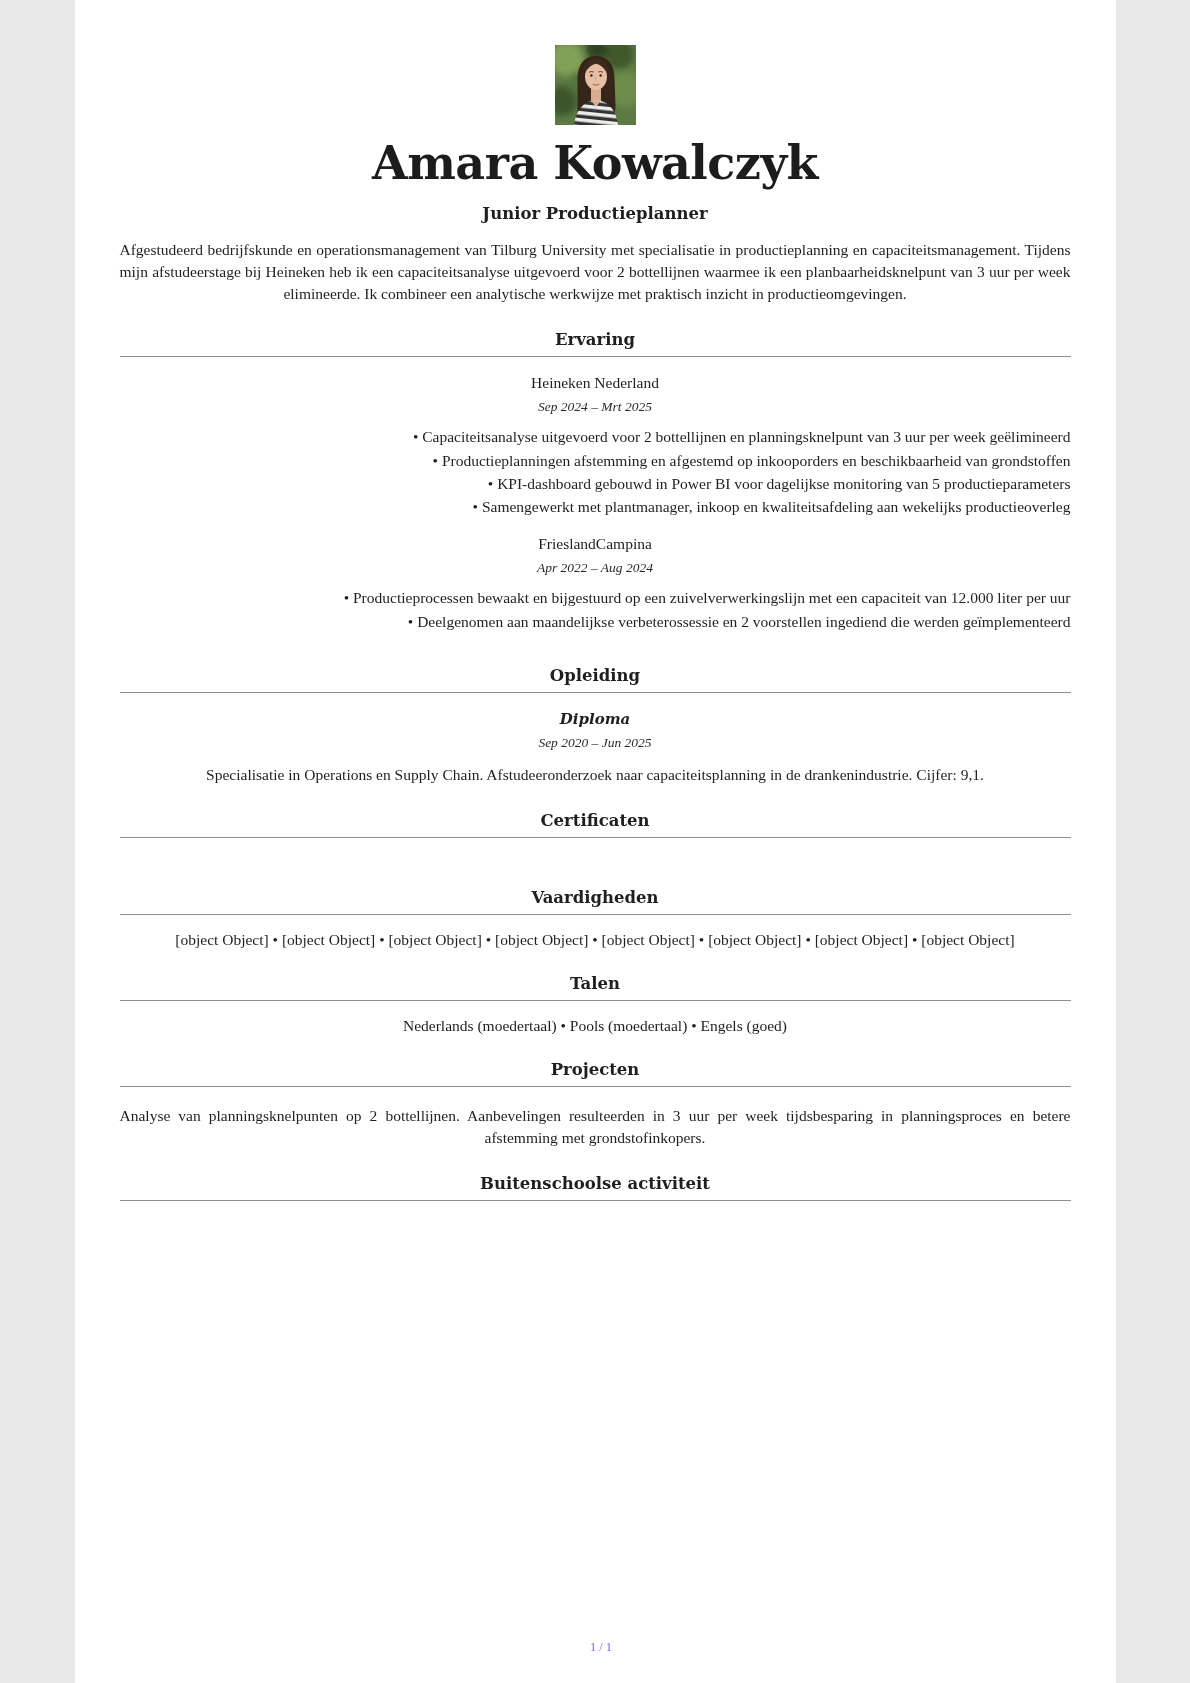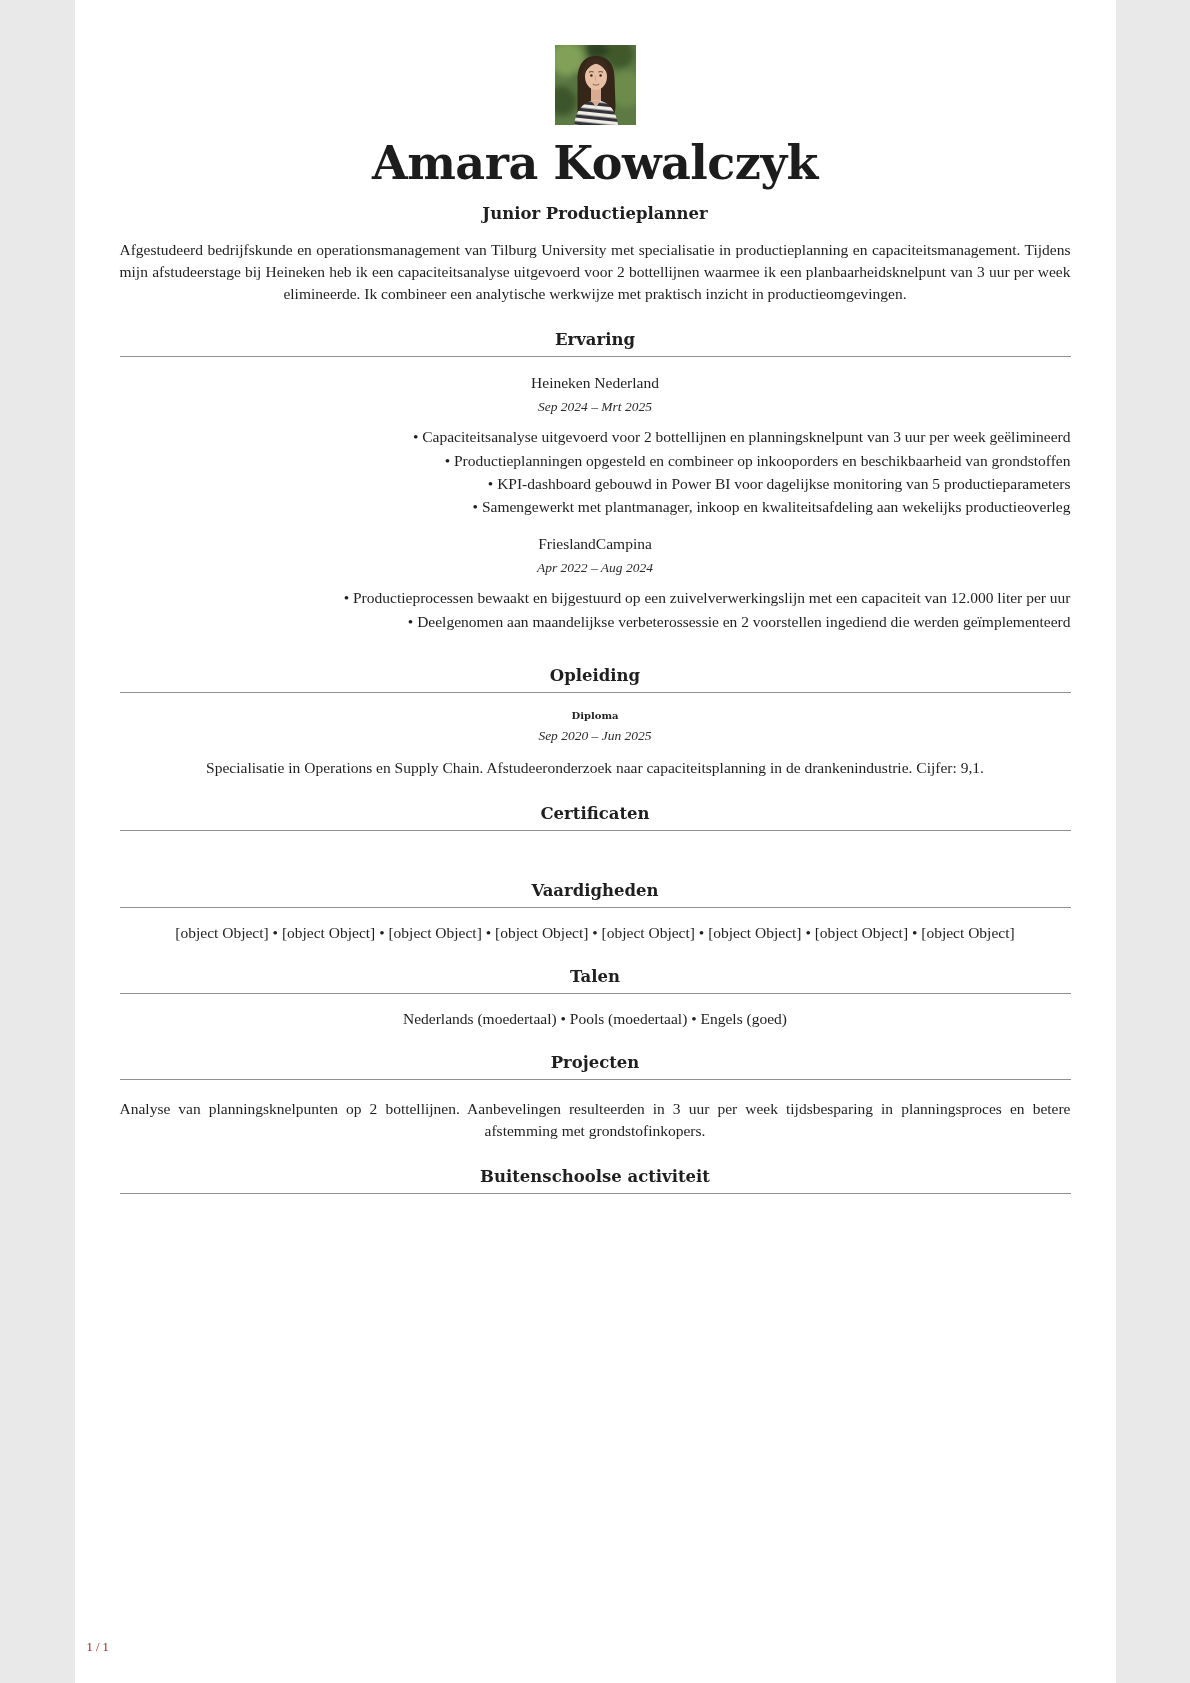--- a/index.html
+++ b/index.html
@@ -30,31 +30,31 @@
     text-align:justify;text-align-last:center;
   }
   .section{margin-top:25px;}
   .section-heading{
     font-family:"DejaVu Serif",serif;
     font-weight:700;font-size:16.5px;margin:0;
   }
   .rule{border:none;border-top:1.5px solid #8f8f8f;margin:7px 0 0 0;}
   .entry{margin-top:17px;}
   .entry-title{font-size:15.5px;}
-  .entry-title.bold{font-weight:700;font-family:"DejaVu Serif",serif;font-size:10px;}
+  .entry-title.bold{font-weight:700;font-family:"DejaVu Serif",serif;font-size:15px;font-style:italic;}
   .entry-period{font-style:italic;font-size:13.5px;margin-top:7px;color:#2a2a2a;}
   .bullets{list-style:none;margin:10px 0 0 0;padding:0;text-align:right;}
   .bullets li{font-size:15.5px;line-height:1.5;}
   .bullets li::before{content:"\2022\00a0";}
   .inline-list{font-size:15.5px;margin-top:16px;}
   .entry-desc{font-size:15.5px;margin-top:13px;line-height:1.45;}
   .section-gap{height:22px;}
   .footer{
     position:absolute;left:0;right:0;bottom:28px;
-    text-align:left;font-size:12.5px;color:#7f1d1d;padding-left:12px;
+    text-align:center;font-size:12.5px;color:#8b5cf6;padding-left:12px;
   }
 </style>
 </head>
 <body>
 
 <div class="page">
   <div class="content">
 
     <svg class="photo" viewBox="0 0 81 80" width="81" height="80" aria-hidden="true">
       <defs>
@@ -102,21 +102,21 @@
     <p class="paragraph">Afgestudeerd bedrijfskunde en operationsmanagement van Tilburg University met specialisatie in productieplanning en capaciteitsmanagement. Tijdens mijn afstudeerstage bij Heineken heb ik een capaciteitsanalyse uitgevoerd voor 2 bottellijnen waarmee ik een planbaarheidsknelpunt van 3 uur per week elimineerde. Ik combineer een analytische werkwijze met praktisch inzicht in productieomgevingen.</p>
 
     <div class="section">
       <h2 class="section-heading">Ervaring</h2>
       <hr class="rule">
       <div class="entry">
         <div class="entry-title">Heineken Nederland</div>
         <div class="entry-period">Sep 2024 – Mrt 2025</div>
         <ul class="bullets">
           <li>Capaciteitsanalyse uitgevoerd voor 2 bottellijnen en planningsknelpunt van 3 uur per week geëlimineerd</li>
-          <li>Productieplanningen opgesteld en combineer op inkooporders en beschikbaarheid van grondstoffen</li>
+          <li>Productieplanningen afstemming en afgestemd op inkooporders en beschikbaarheid van grondstoffen</li>
           <li>KPI-dashboard gebouwd in Power BI voor dagelijkse monitoring van 5 productieparameters</li>
           <li>Samengewerkt met plantmanager, inkoop en kwaliteitsafdeling aan wekelijks productieoverleg</li>
         </ul>
       </div>
       <div class="entry">
         <div class="entry-title">FrieslandCampina</div>
         <div class="entry-period">Apr 2022 – Aug 2024</div>
         <ul class="bullets">
           <li>Productieprocessen bewaakt en bijgestuurd op een zuivelverwerkingslijn met een capaciteit van 12.000 liter per uur</li>
           <li>Deelgenomen aan maandelijkse verbeterossessie en 2 voorstellen ingediend die werden geïmplementeerd</li>

